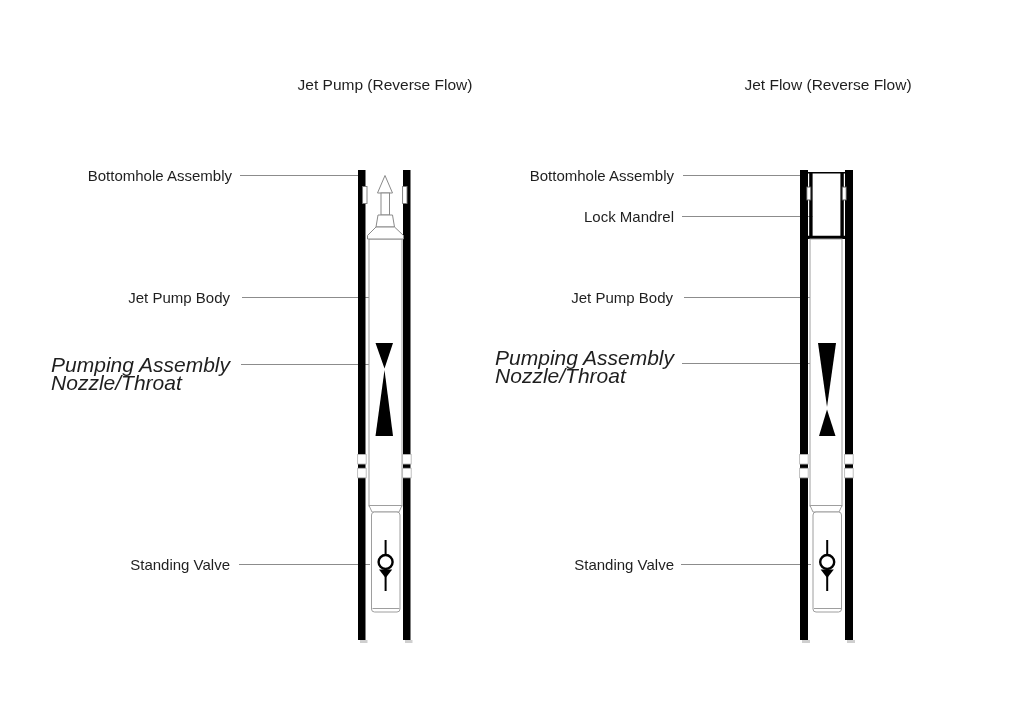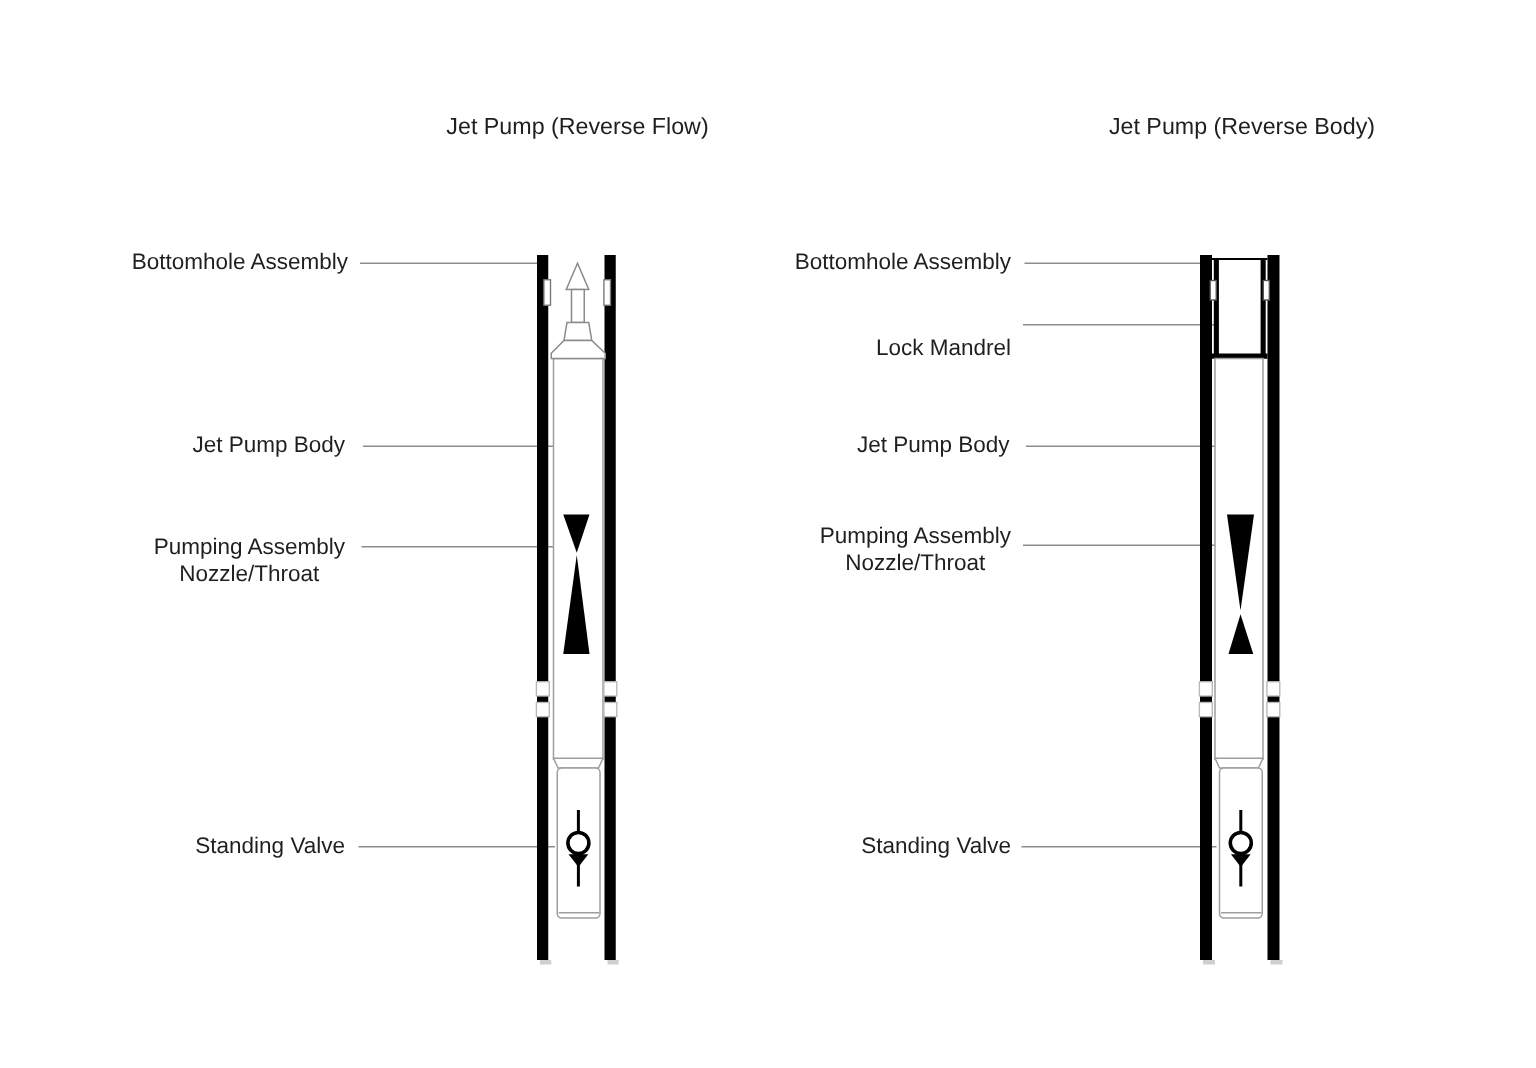--- a/index.html
+++ b/index.html
@@ -23,33 +23,34 @@
 
   .lbl{
     position:absolute;
     font-size:15px;
     white-space:nowrap;
     text-align:left;
     transform:translateY(-50%);
   }
   .lbl2{
     position:absolute;
-    font-size:15px;
-    text-align:center;
+    font-size:21px;
+    text-align:left;
     line-height:17.5px;
     white-space:nowrap;
+    font-style:italic;
   }
   
   .l-ba {top:175px; right:792px;}
   .l-jpb{top:297px; right:794px;}
   .l-pa {top:356px; right:794px; transform:none;}
   .l-sv {top:564px; right:794px;}
   
   .r-ba {top:175px; right:350px;}
-  .r-lm {top:216px; right:350px;margin-top:16px;}
+  .r-lm {top:216px; right:350px;}
   .r-jpb{top:297px; right:351px;}
   .r-pa {top:349px; right:350px; transform:none;}
   .r-sv {top:564px; right:350px;}
 
   .leader{
     position:absolute;
     height:0;
     border-top:1px solid #8c8c8c;
   }
   .ld-l-ba {left:240px; top:175px; width:119px;}
@@ -65,21 +66,21 @@
   .well{position:absolute; top:165px;}
   #well-normal{left:350px;}
   #well-reverse{left:793px;}
 </style>
 </head>
 <body>
 
 <div id="canvas">
 
   <div id="title-normal" class="title">Jet Pump (Reverse Flow)</div>
-  <div id="title-reverse" class="title">Jet Pump (Reverse Body)</div>
+  <div id="title-reverse" class="title">Jet Flow (Reverse Flow)</div>
 
   <div class="lbl l-ba">Bottomhole Assembly</div>
   <div class="lbl l-jpb">Jet Pump Body</div>
   <div class="lbl2 l-pa">
     <div>Pumping Assembly</div>
     <div>Nozzle/Throat</div>
   </div>
   <div class="lbl l-sv">Standing Valve</div>
 
   <div class="leader ld-l-ba"></div>

